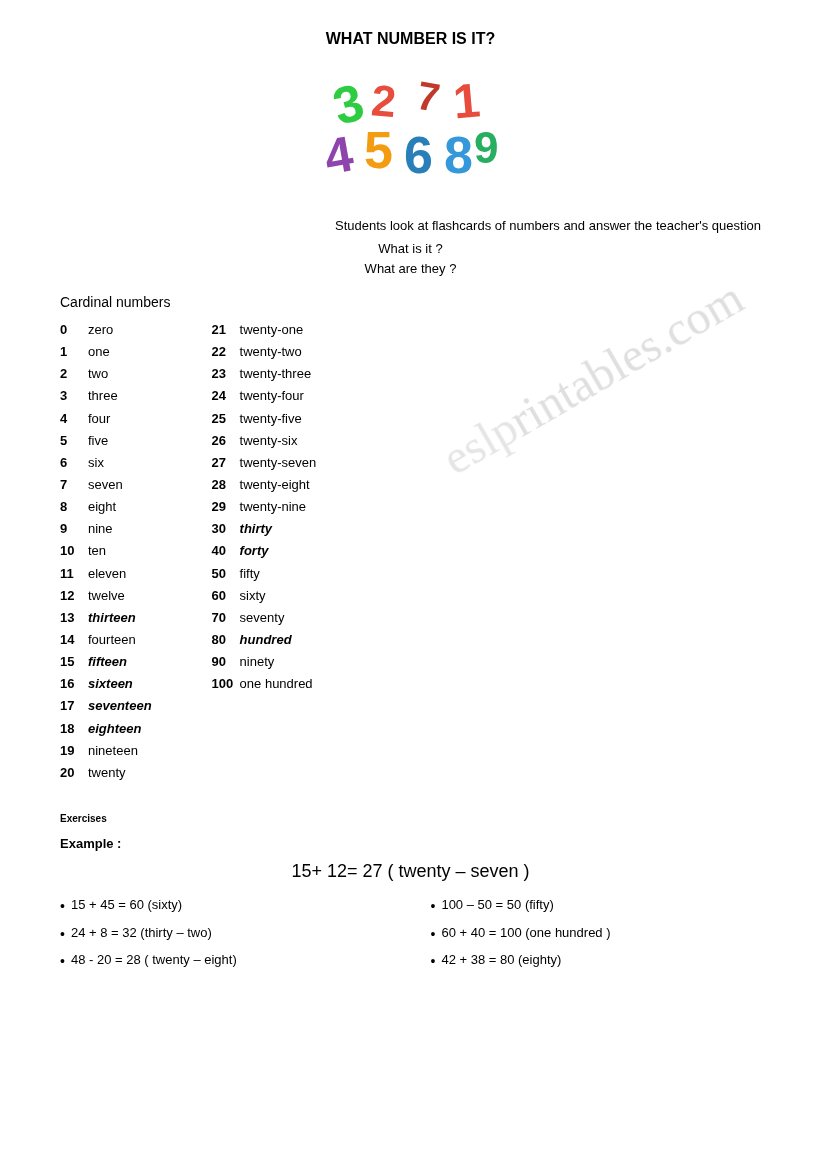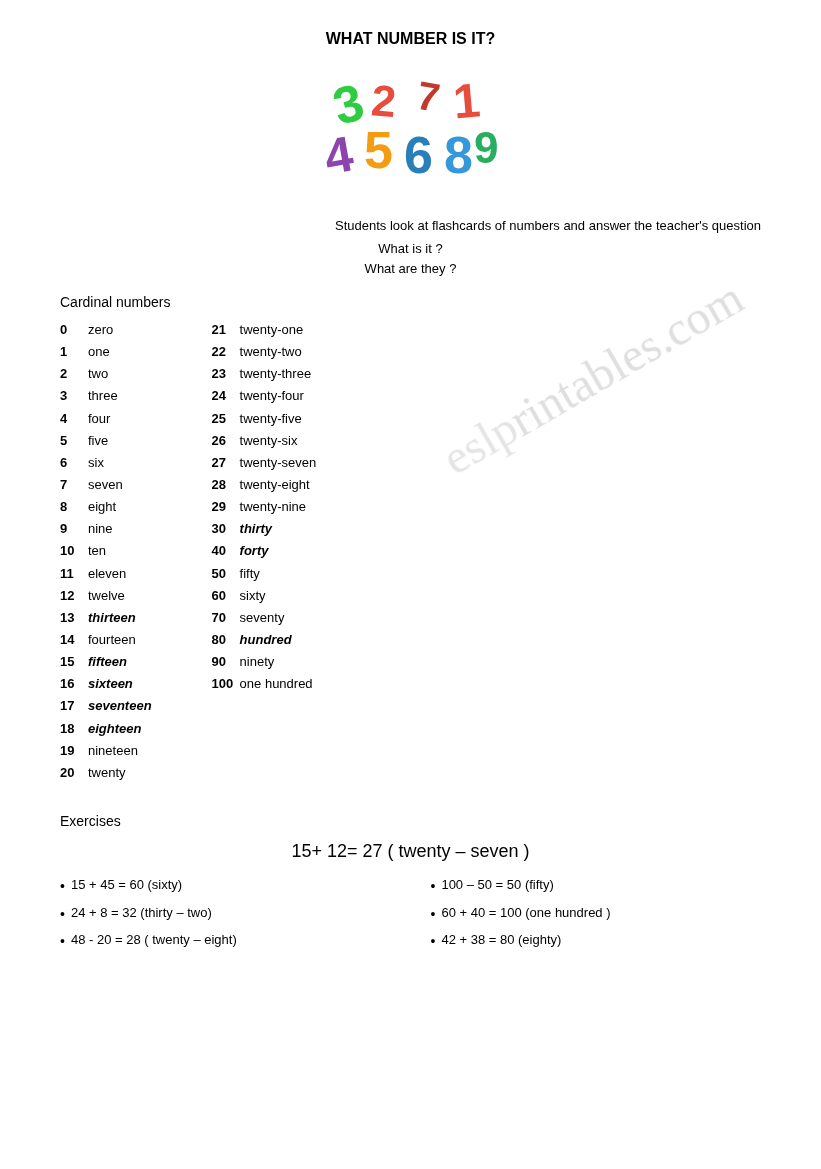--- a/index.html
+++ b/index.html
@@ -77,22 +77,22 @@
     .word.bold {
       font-weight: bold;
       font-style: italic;
     }
 
     .exercises-section {
       margin-top: 30px;
     }
 
     .exercises-title {
-      font-weight: normal;
-      font-size: 14px;
+      font-weight: bold;
+      font-size: 10px;
       margin-bottom: 12px;
     }
 
     .example-label {
       font-weight: bold;
       font-size: 13px;
       margin-bottom: 10px;
     }
 
     .example-equation {
@@ -329,20 +329,21 @@
       </div>
       <div class="number-row">
         <span class="num">100</span>
         <span class="word">one hundred</span>
       </div>
     </div>
 </div>
 
 <div class="exercises-section">
   <div class="exercises-title">Exercises</div>
+  <div class="example-label">Example :</div>
   <div class="example-equation">15+ 12= 27  (  twenty – seven )</div>
 
   <div class="exercises-columns">
     <div class="exercise-col" id="ex-left">
         <div class="exercise-item">
           <span class="bullet">•</span>
           <span>15 + 45 = 60 (sixty)</span>
         </div>
         <div class="exercise-item">
           <span class="bullet">•</span>

